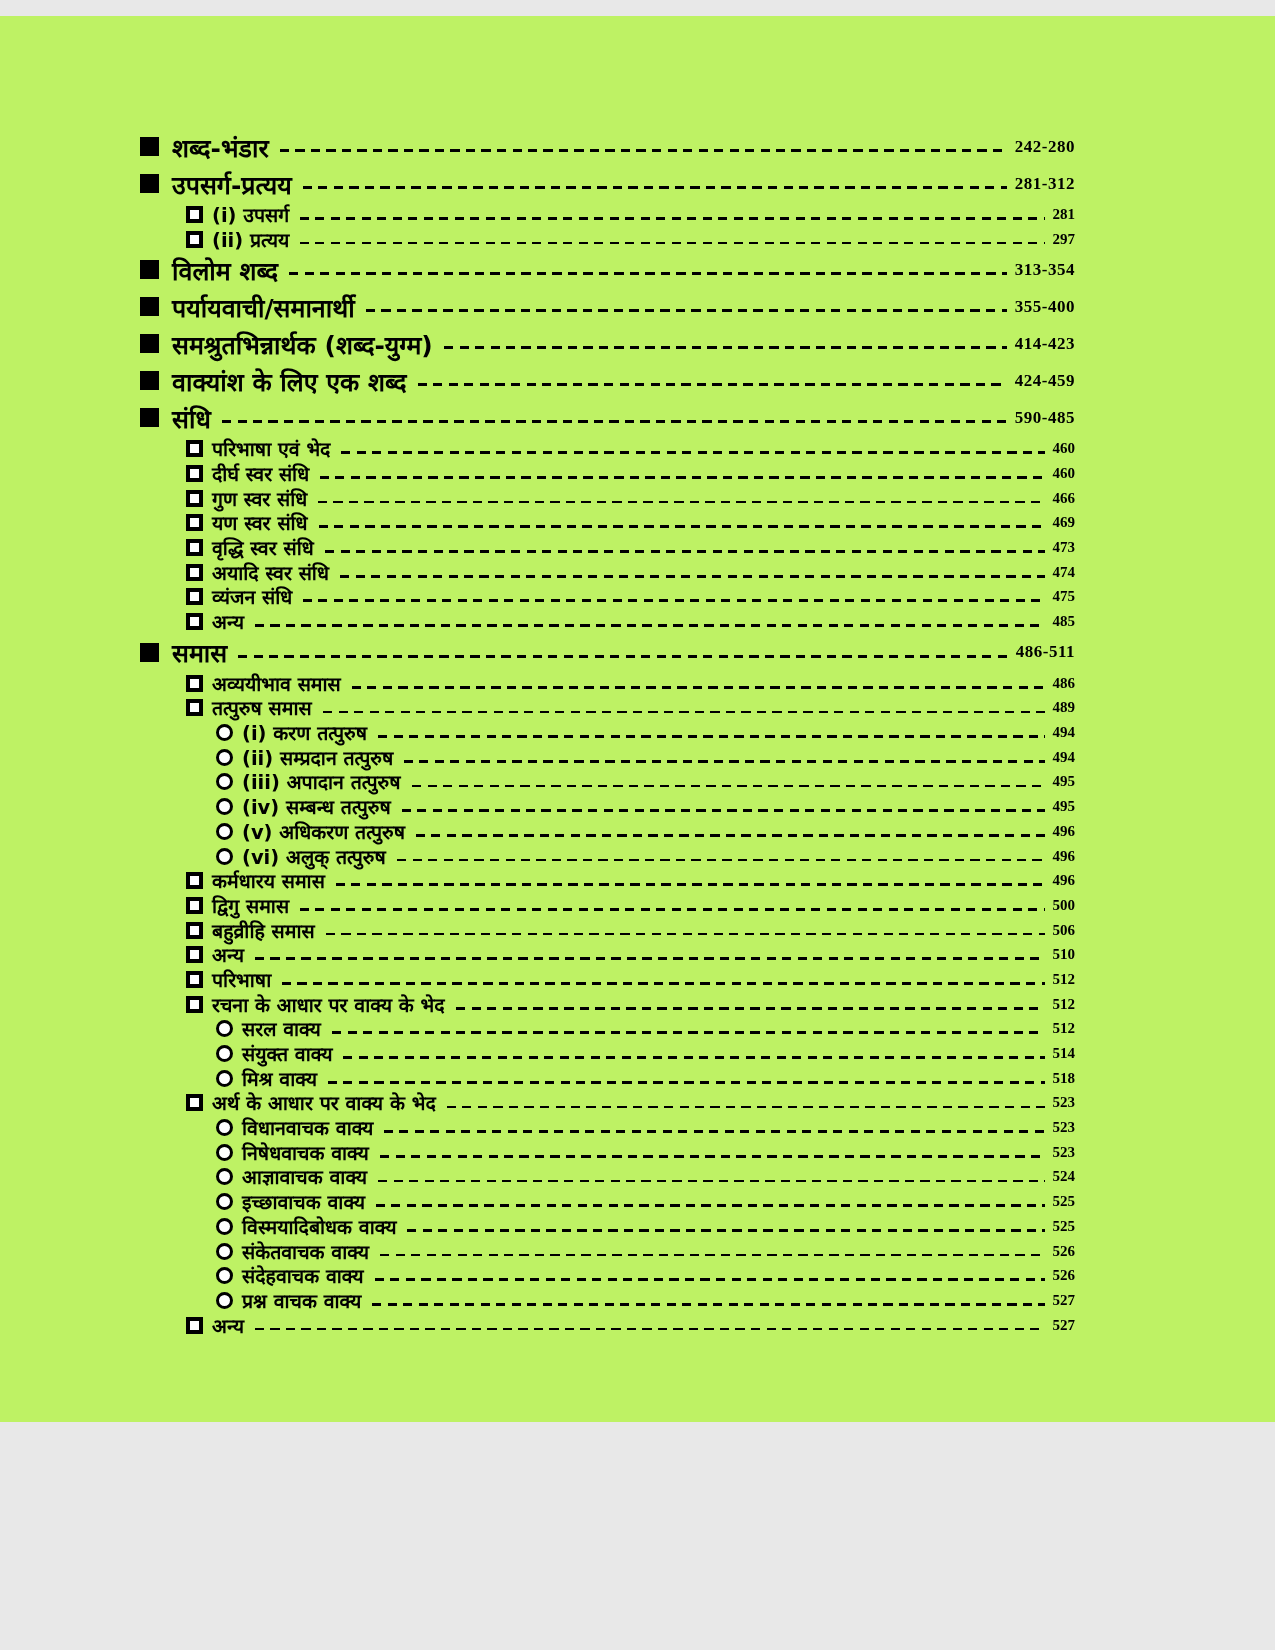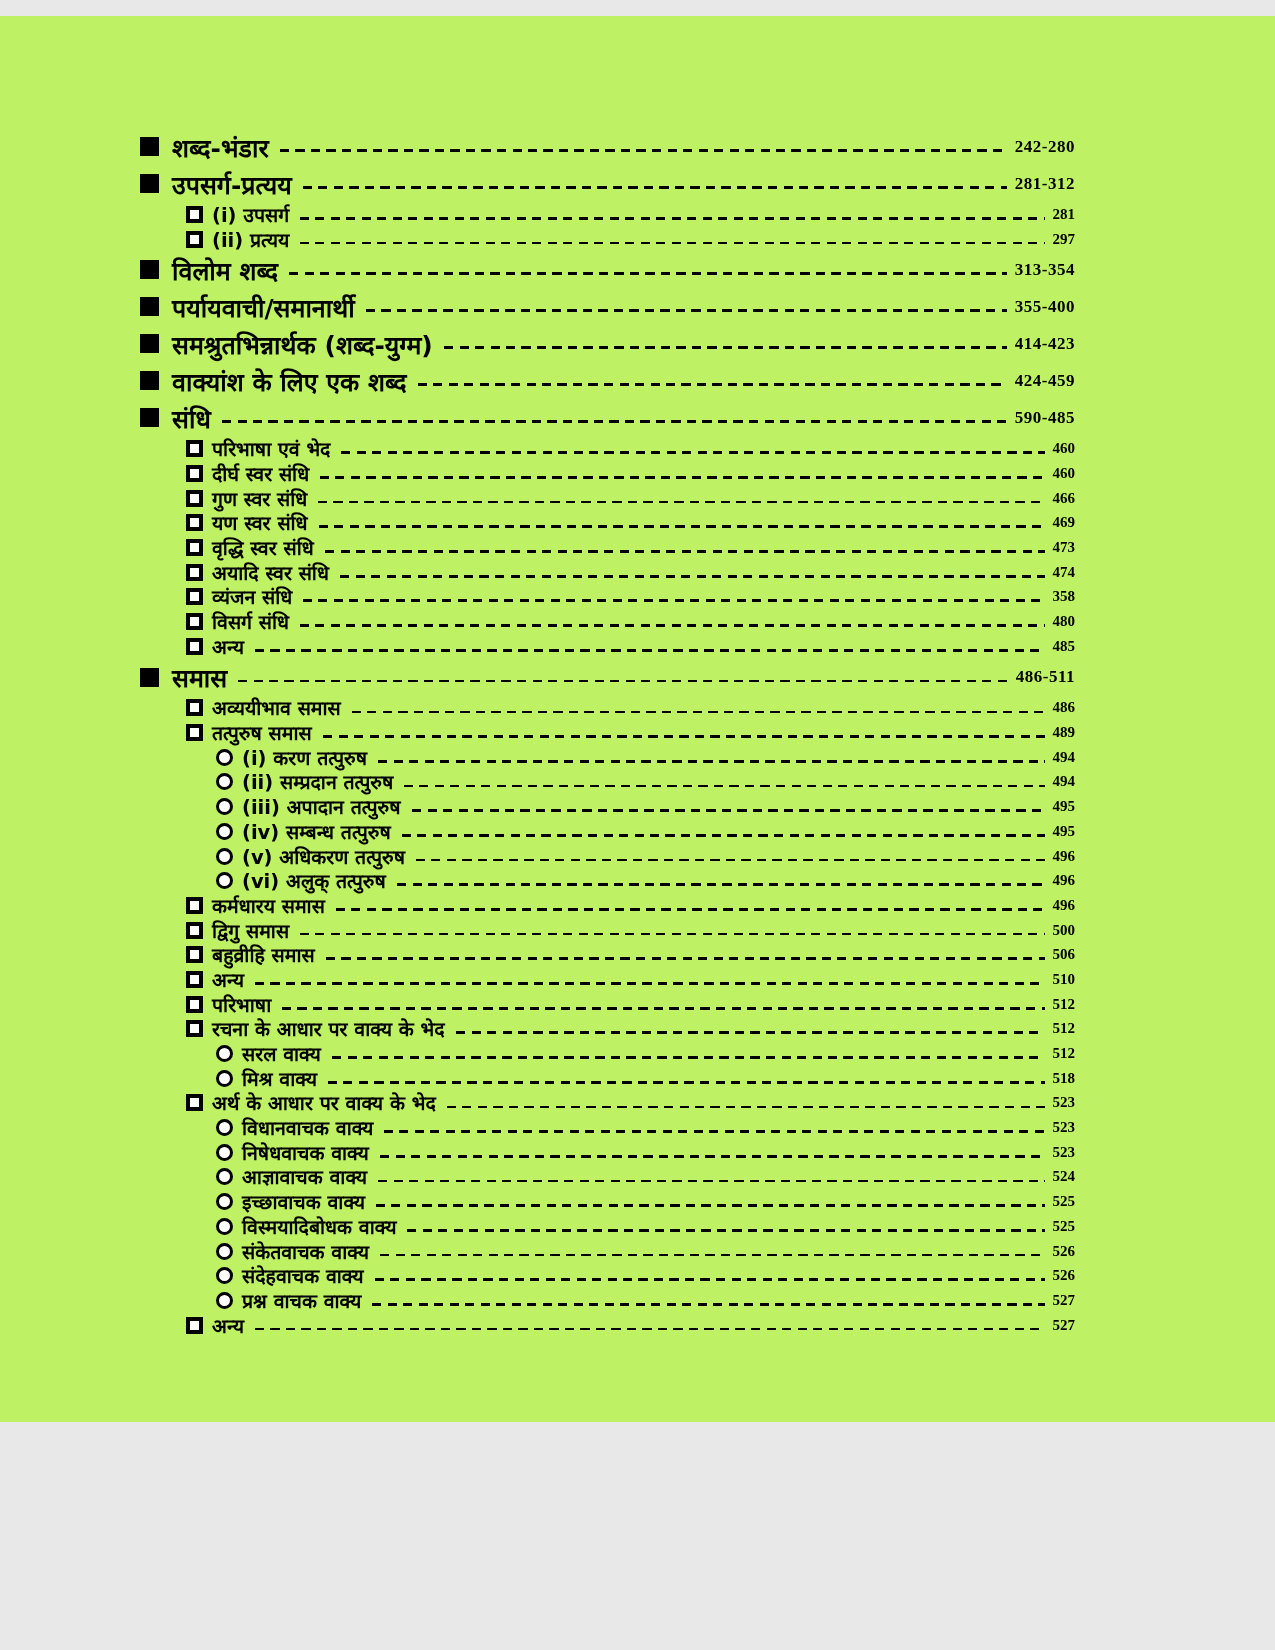--- a/index.html
+++ b/index.html
@@ -140,29 +140,23 @@
     <span class="bullet"></span>
     <span class="label">अयादि स्वर संधि</span>
     <span class="leader"></span>
     <span class="pages">474</span>
   </div>
 
   <div class="row l2">
     <span class="bullet"></span>
     <span class="label">व्यंजन संधि</span>
     <span class="leader"></span>
-    <span class="pages">358</span>
-  </div>
-
-  <div class="row l2">
-    <span class="bullet"></span>
-    <span class="label">विसर्ग संधि</span>
-    <span class="leader"></span>
-    <span class="pages">480</span>
-  </div>
+    <span class="pages">475</span>
+  </div>
+
 
   <div class="row l2">
     <span class="bullet"></span>
     <span class="label">अन्य</span>
     <span class="leader"></span>
     <span class="pages">485</span>
   </div>
 
   <div class="row l1">
     <span class="bullet"></span>
@@ -271,20 +265,26 @@
     <span class="pages">512</span>
   </div>
 
   <div class="row l3">
     <span class="bullet"></span>
     <span class="label">सरल वाक्य</span>
     <span class="leader"></span>
     <span class="pages">512</span>
   </div>
 
+  <div class="row l3">
+    <span class="bullet"></span>
+    <span class="label">संयुक्त वाक्य</span>
+    <span class="leader"></span>
+    <span class="pages">514</span>
+  </div>
 
   <div class="row l3">
     <span class="bullet"></span>
     <span class="label">मिश्र वाक्य</span>
     <span class="leader"></span>
     <span class="pages">518</span>
   </div>
 
   <div class="row l2">
     <span class="bullet"></span>

